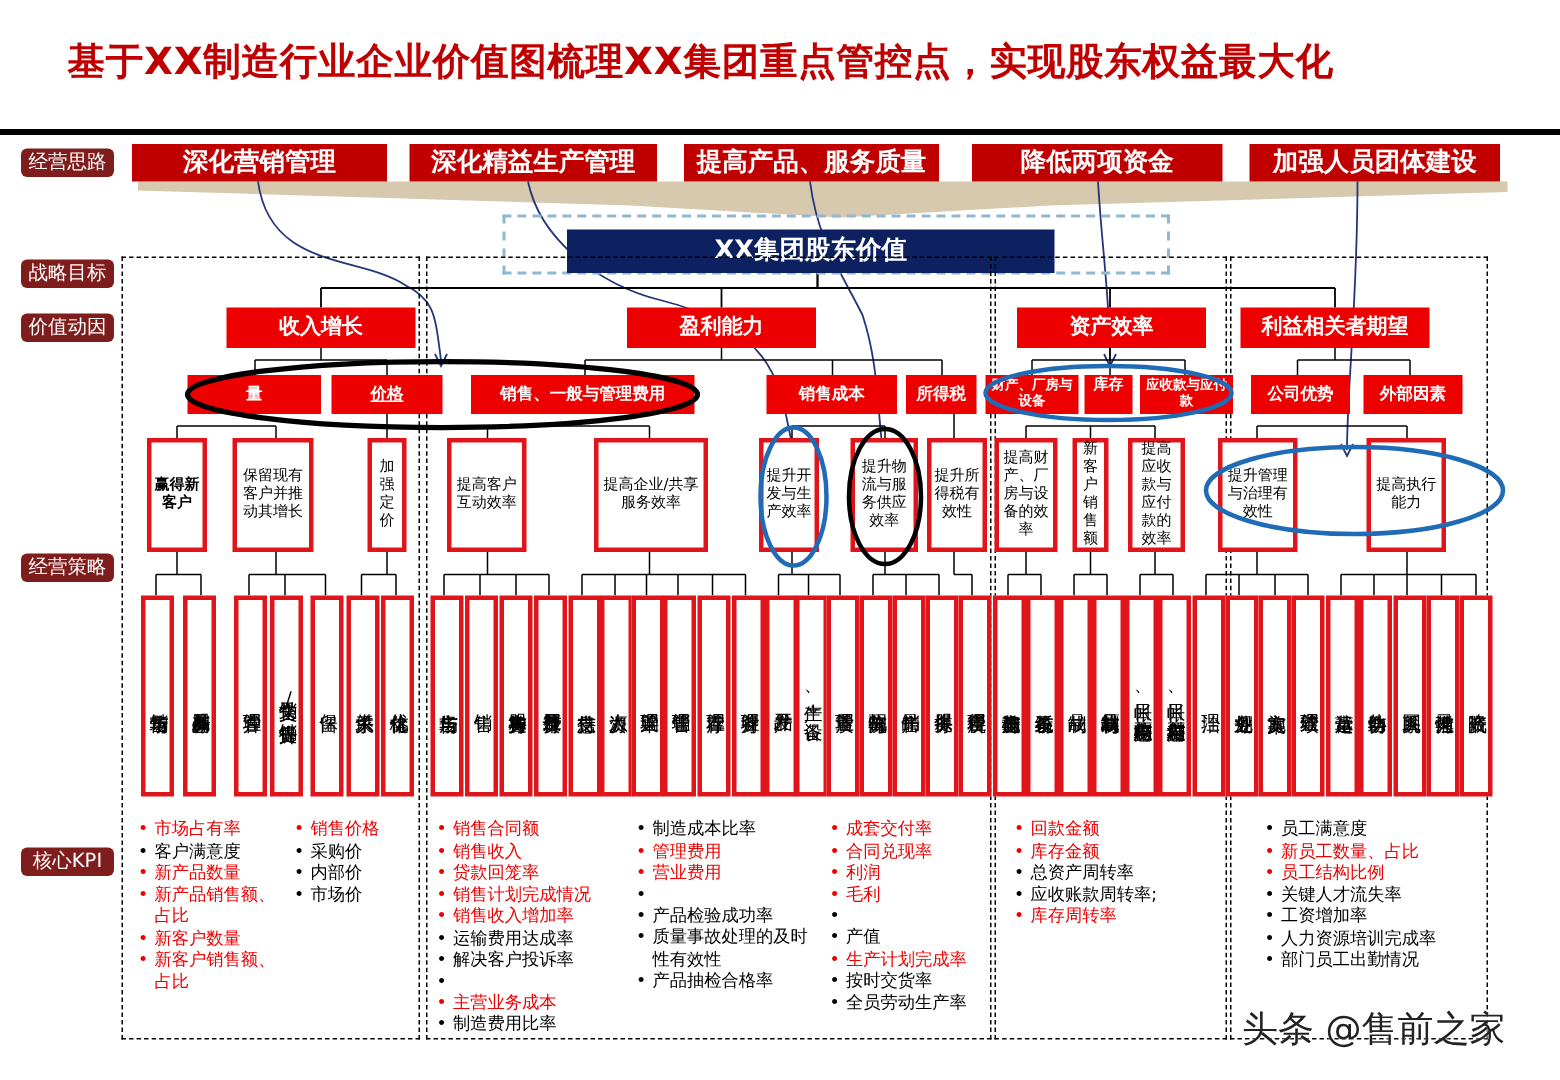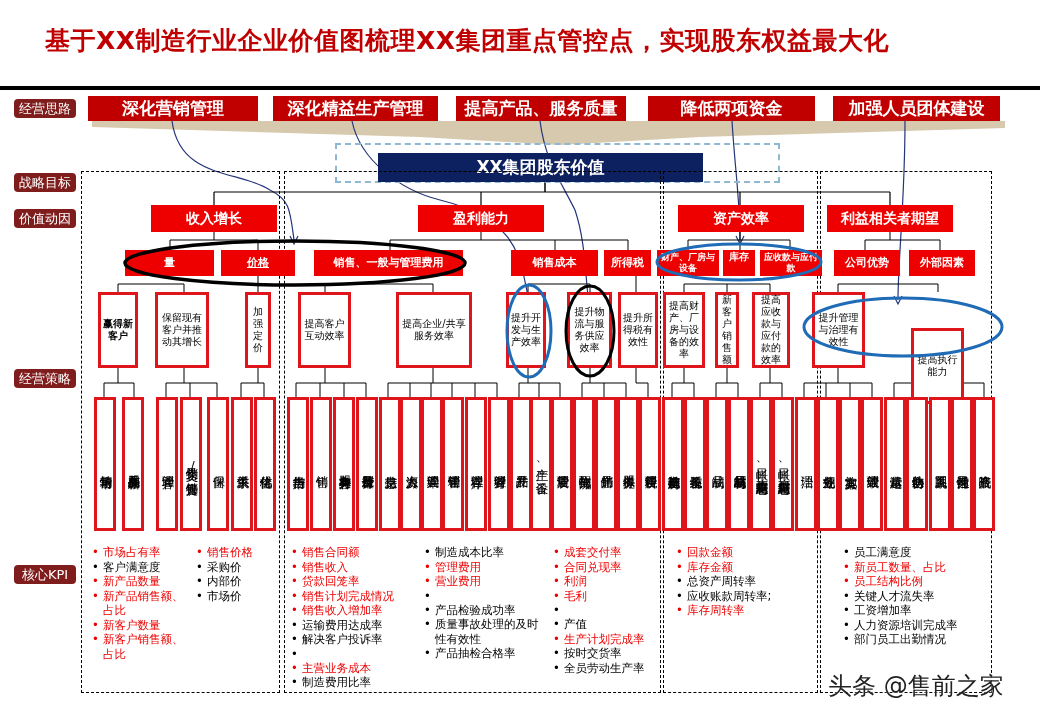--- a/index.html
+++ b/index.html
@@ -201,21 +201,21 @@
 <div class="abs strat" style="left:245px;width:26px;">加强定价</div>
 <div class="abs strat" style="left:298px;width:53px;">提高客户互动效率</div>
 <div class="abs strat" style="left:396px;width:76px;">提高企业/共享服务效率</div>
 <div class="abs strat" style="left:506px;width:40px;">提升开发与生产效率</div>
 <div class="abs strat" style="left:567px;width:45px;">提升物流与服务供应效率</div>
 <div class="abs strat" style="left:618px;width:40px;">提升所得税有效性</div>
 <div class="abs strat" style="left:663px;width:42px;">提高财产、厂房与设备的效率</div>
 <div class="abs strat" style="left:715px;width:24px;">新客户销售额</div>
 <div class="abs strat" style="left:752px;width:38px;">提高应收款与应付款的效率</div>
 <div class="abs strat" style="left:812px;width:53px;">提升管理与治理有效性</div>
-<div class="abs strat" style="left:911px;width:53px;margin-top:36px;">提高执行能力</div>
+<div class="abs strat" style="left:911px;width:53px;">提高执行能力</div>
 
 <div class="abs act" style="left:94px;">市场与营销</div>
 <div class="abs act" style="left:122px;">产品及服务创新</div>
 <div class="abs act" style="left:156px;">客户管理</div>
 <div class="abs act" style="left:180px;">交叉销售/提升销售</div>
 <div class="abs act" style="left:207px;">保留</div>
 <div class="abs act" style="left:231px;">供求关系</div>
 <div class="abs act" style="left:254px;">价格优化</div>
 <div class="abs act" style="left:287px;">市场与广告</div>
 <div class="abs act" style="left:310px;">销售</div>

